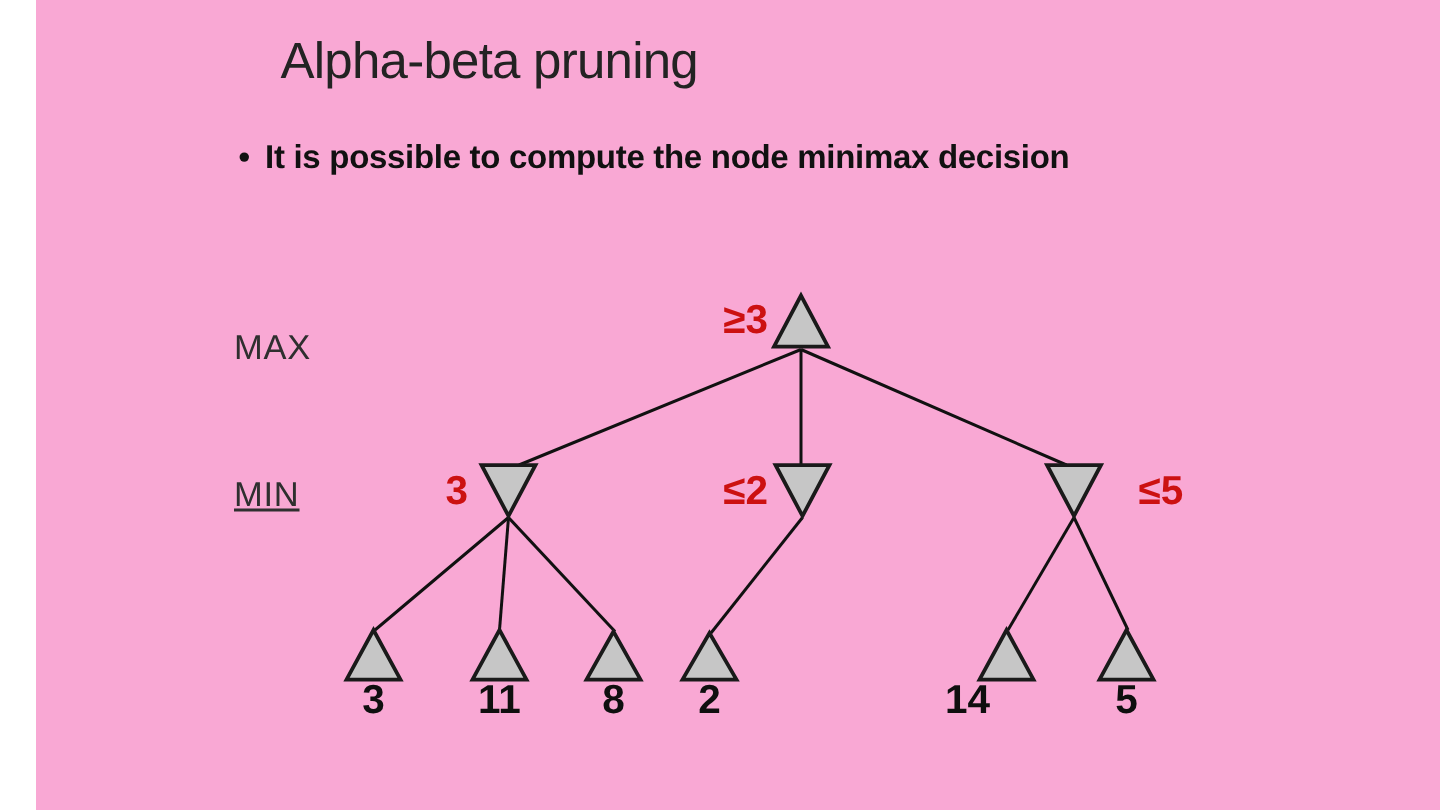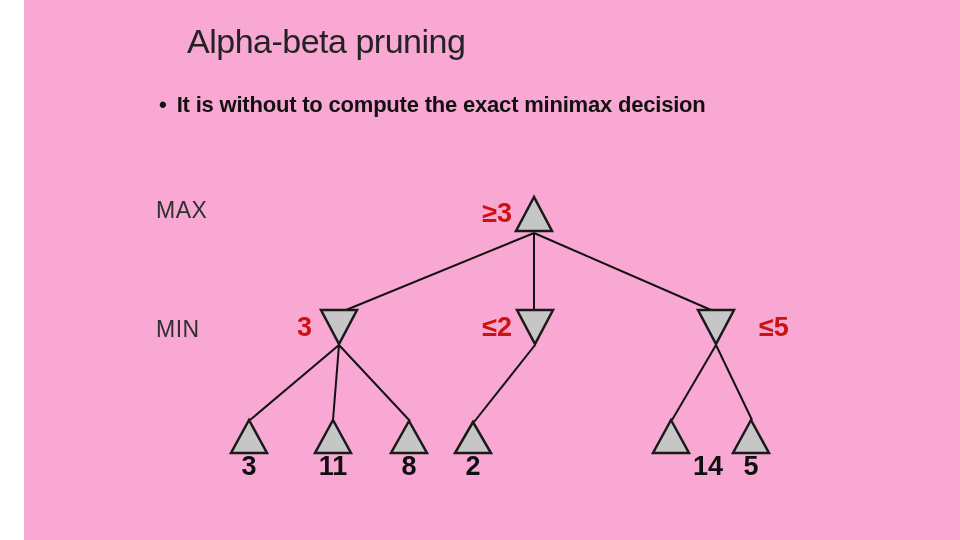--- a/index.html
+++ b/index.html
@@ -65,22 +65,22 @@
     stroke-linejoin: miter;
   }
   .level-label {
     position: absolute;
     font-size: 23px;
     font-weight: 400;
     color: #2f2f2f;
     letter-spacing: 0.5px;
     white-space: nowrap;
   }
-  .max-level-label { left: 132px; top: 197px; }
-  .min-level-label { left: 132px; top: 316px; }
+  .max-level-label { left: 132px; top: 218px; }
+  .min-level-label { left: 132px; top: 316px; text-decoration: underline; }
   .bound-label {
     position: absolute;
     font-size: 27px;
     font-weight: 700;
     color: #cc1111;
     line-height: 30px;
     white-space: nowrap;
   }
   .bound-root  { left: 408px; top: 198px; width: 80px; text-align: right; }
   .bound-min-0 { left: 230px; top: 312px; width: 58px; text-align: right; }
@@ -93,34 +93,34 @@
     text-align: center;
     font-size: 27px;
     font-weight: 700;
     color: #0f0f0f;
     line-height: 30px;
   }
   .leaf-0 { left: 195px; }
   .leaf-1 { left: 279px; }
   .leaf-2 { left: 355px; }
   .leaf-3 { left: 419px; }
-  .leaf-4 { left: 654px; }
+  .leaf-4 { left: 591px; }
   .leaf-5 { left: 697px; }
 </style>
 </head>
 <body>
 
 <div class="slide">
 
   <div class="slide-title">Alpha-beta pruning</div>
 
   <div class="bullet-row">
     <span class="bullet-marker">•</span>
     <div class="bullet-text">
-      <div>It is without to compute the exact minimax decision</div>
+      <div>It is possible to compute the node minimax decision</div>
     </div>
   </div>
 
   <svg class="tree-svg" viewBox="0 0 960 540">
 
     <line x1="510" y1="233" x2="322" y2="310"></line>
     <line x1="510" y1="233" x2="510" y2="310"></line>
     <line x1="510" y1="233" x2="687" y2="310"></line>
 
     <line x1="315" y1="345" x2="226" y2="420"></line>

